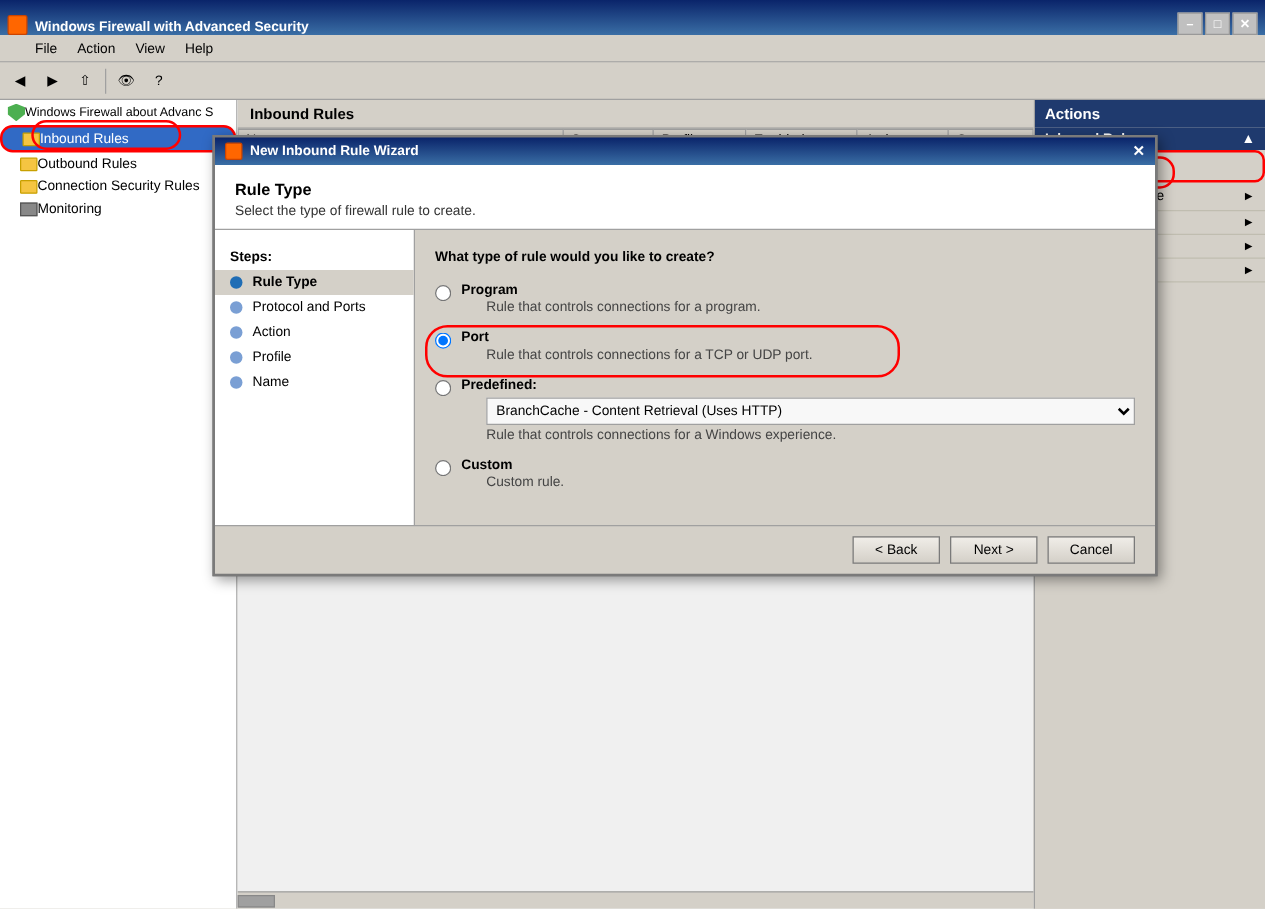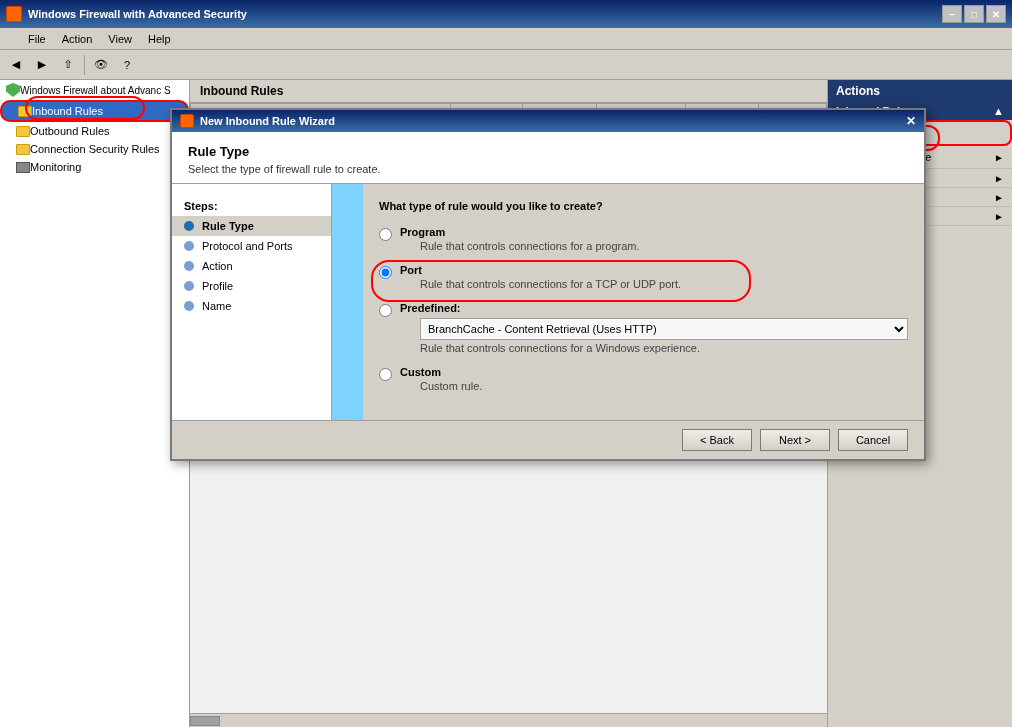--- a/index.html
+++ b/index.html
@@ -3,21 +3,21 @@
   <meta charset="utf-8">
   <style>
     * { margin: 0; padding: 0; box-sizing: border-box; }
     body { width: 1012px; height: 727px; overflow: hidden; background: #d4d0c8; font-family: 'Segoe UI', Tahoma, Arial, sans-serif; font-size: 11px; }
 
     
     .title-bar {
       background: linear-gradient(to bottom, #0a246a, #3a6ea5);
       height: 28px;
       display: flex;
-      align-items: center;
+      align-items: flex-end;
       padding: 0 6px;
       color: white;
       font-size: 11px;
       font-weight: bold;
     }
     .title-bar-icon { width: 16px; height: 16px; margin-right: 6px; background: #ff6600; border: 1px solid #cc4400; border-radius: 2px; }
     .title-bar-controls { margin-left: auto; display: flex; gap: 2px; }
     .title-btn { width: 20px; height: 18px; background: #c0c0c0; border: 1px solid #999; display: flex; align-items: center; justify-content: center; font-size: 10px; cursor: pointer; }
 
     
@@ -149,21 +149,21 @@
       font-weight: bold;
       display: flex;
       align-items: center;
       justify-content: space-between;
     }
     .modal-close { color: white; cursor: pointer; font-size: 12px; font-weight: bold; }
     .modal-top { padding: 12px 16px 8px; border-bottom: 1px solid #a0a0a0; background: white; }
     .modal-top h2 { font-size: 13px; font-weight: bold; margin-bottom: 4px; }
     .modal-top p { font-size: 11px; color: #333; }
 
-    .modal-content { display: flex; gap: 31px; }
+    .modal-content { display: flex; }
     .modal-steps {
       width: 160px;
       background: #ffffff;
       border-right: 1px solid #a0a0a0;
       padding: 12px 0;
     }
     .steps-title { font-size: 11px; font-weight: bold; padding: 4px 12px; }
     .step-item {
       display: flex;
       align-items: center;
@@ -391,21 +391,21 @@
       <div class="action-item">
         <span style="margin-left:22px;">&nbsp;</span>
         <span class="arrow-icon" style="margin-left:auto;">►</span>
       </div>
     </div>
   </div>
 
   <div class="red-circle-inbound"></div>
   <div class="red-circle-newrule"></div>
 
-  <div style="position:absolute;top:108px;left:170px;width:756px;background:#7dd3fc;border:2px solid #7a7a7a;box-shadow:3px 3px 10px rgba(0,0,0,0.4);z-index:10;">
+  <div style="position:absolute;top:108px;left:170px;width:756px;background:#737373;border:2px solid #7a7a7a;box-shadow:3px 3px 10px rgba(0,0,0,0.4);z-index:10;">
 
     <div class="modal-title-bar">
       <div style="display:flex;align-items:center;gap:6px;">
         <div style="width:14px;height:14px;background:#ff6600;border:1px solid #cc4400;border-radius:2px;"></div>
         <span>New Inbound Rule Wizard</span>
       </div>
       <span class="modal-close">✕</span>
     </div>
 
     <div class="modal-top">

